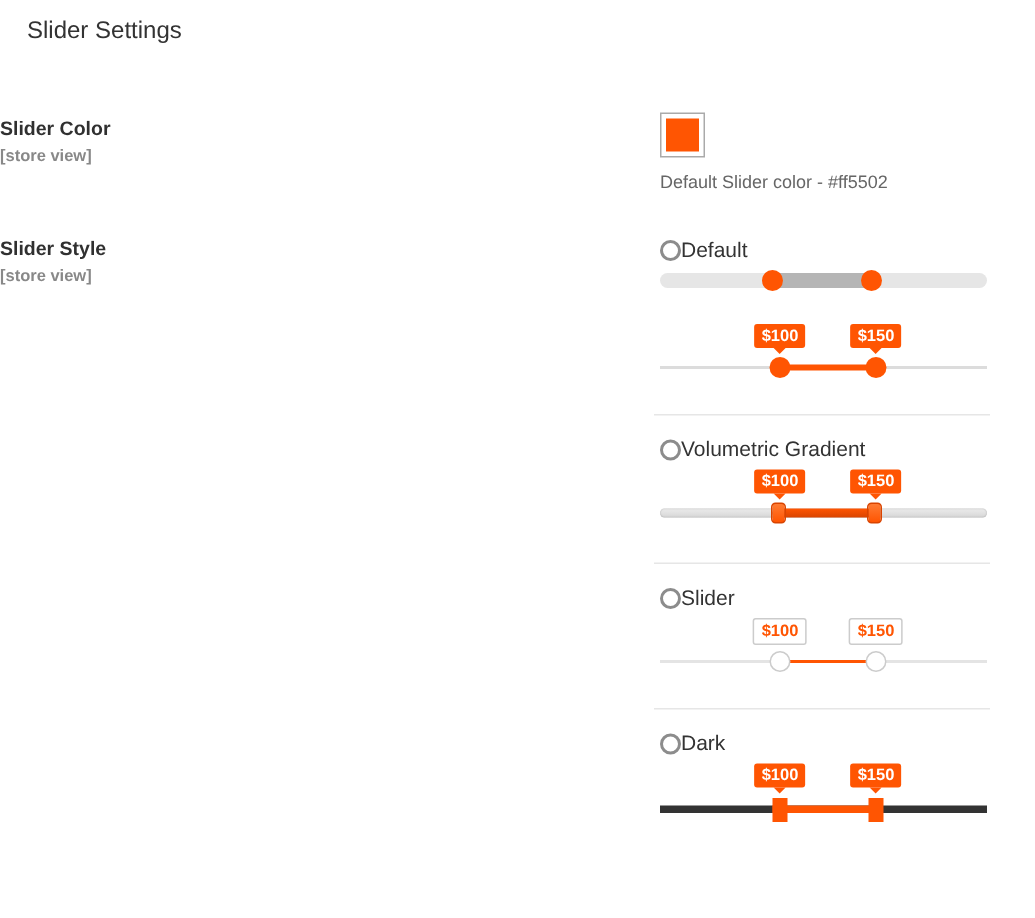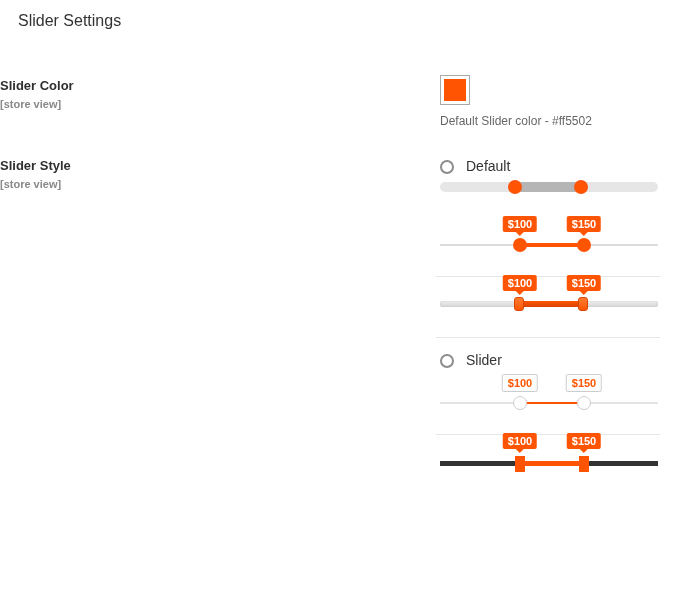--- a/index.html
+++ b/index.html
@@ -65,21 +65,20 @@
   .hint {
     font-size: 12px;
     color: #666;
     margin-top: 6px;
   }
 
   
   .option {
     display: flex;
     align-items: flex-start;
-    gap: 12px;
     margin-bottom: 8px;
     font-size: 14px;
     color: #333;
   }
   .radio {
     width: 14px; height: 14px;
     border-radius: 50%;
     border: 2px solid #8c8c8c;
     background: #fff;
     margin-top: 2px;
@@ -333,20 +332,24 @@
     <div class="preview" style="height:36px">
       <div class="imp-tip" style="left:80px">$100</div>
       <div class="imp-tip" style="left:144px">$150</div>
       <div class="imp-track"></div>
       <div class="imp-fill"></div>
       <div class="imp-handle" style="left:73px"></div>
       <div class="imp-handle" style="left:137px"></div>
     </div>
     <hr class="sep">
 
+    <div class="option" style="margin-top:14px">
+      <div class="radio"></div>
+      <span>Volumetric Gradient</span>
+    </div>
     <div class="preview" style="height:40px">
       <div class="vg-tip" style="left:80px">$100</div>
       <div class="vg-tip" style="left:144px">$150</div>
       <div class="vg-track"></div>
       <div class="vg-fill"></div>
       <div class="vg-handle" style="left:74px"></div>
       <div class="vg-handle" style="left:138px"></div>
     </div>
     <hr class="sep">
 
@@ -357,20 +360,24 @@
     <div class="preview" style="height:38px">
       <div class="li-tip" style="left:80px">$100</div>
       <div class="li-tip" style="left:144px">$150</div>
       <div class="li-track"></div>
       <div class="li-fill"></div>
       <div class="li-handle" style="left:73px"></div>
       <div class="li-handle" style="left:137px"></div>
     </div>
     <hr class="sep">
 
+    <div class="option" style="margin-top:14px">
+      <div class="radio"></div>
+      <span>Dark</span>
+    </div>
     <div class="preview" style="height:40px;margin-bottom:0">
       <div class="dk-tip" style="left:80px">$100</div>
       <div class="dk-tip" style="left:144px">$150</div>
       <div class="dk-track"></div>
       <div class="dk-fill"></div>
       <div class="dk-handle" style="left:75px"></div>
       <div class="dk-handle" style="left:139px"></div>
     </div>
 
   </div>

